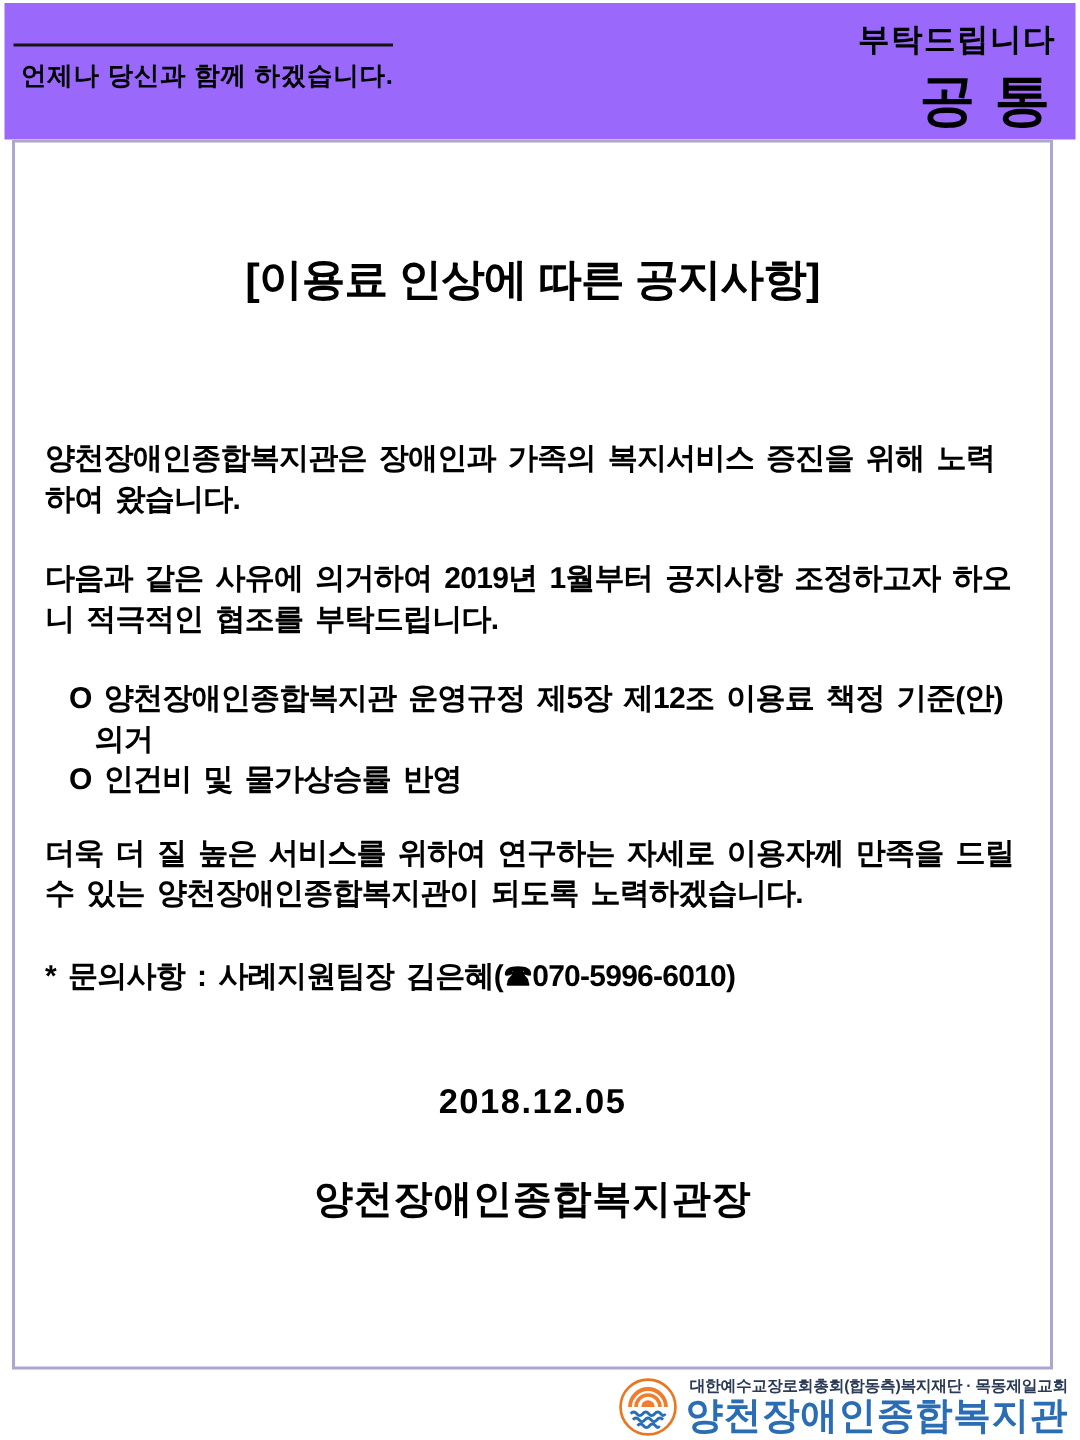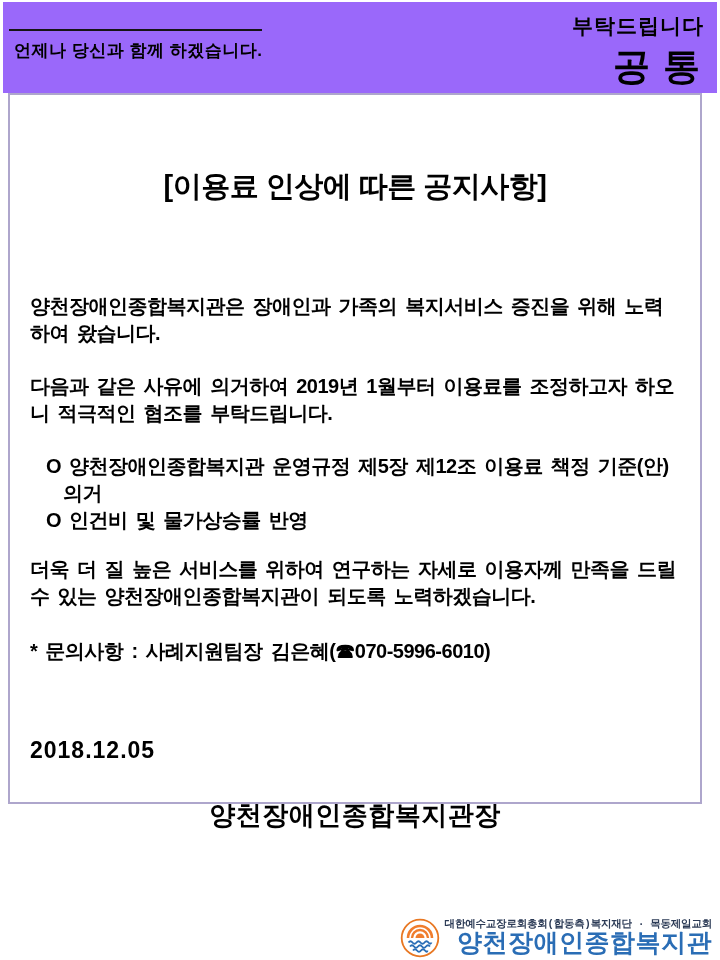--- a/index.html
+++ b/index.html
@@ -24,54 +24,54 @@
     position:absolute; right:13px; top:10px;
     font-size:21px; font-weight:800; letter-spacing:1px;
   }
   .category {
     position:absolute; right:4px; top:40px;
     font-size:37px; font-weight:800; letter-spacing:13px;
   }
 
   
   .notice-box {
-    position:absolute; top:93px; left:8px; width:694px; height:711px;
+    position:absolute; top:93px; left:8px; width:694px; height:820px;
     background:#fff; border:2px solid #aea6cc;
     padding:0 20px;
   }
   .notice-title {
     margin-top:72px; text-align:center;
     font-size:29px; font-weight:800; letter-spacing:-0.5px;
   }
   .body-text {
     font-size:20px; font-weight:700; line-height:27px;
     letter-spacing:-0.5px; word-spacing:3px;
   }
   .para-1 { margin-top:86px; }
   .para-2 { margin-top:26px; }
   .bullet-list { margin-top:26px; }
   .bullet { padding-left:17px; text-indent:-17px;margin-left:16px; }
   .closing { margin-top:22px; }
   .contact { margin-top:28px; }
   .notice-date {
-    margin-top:72px; 
+    margin-top:56px; text-align:center;
     font-size:23px; font-weight:700; letter-spacing:1px;
   }
   .signature {
     margin-top:34px; text-align:center;
     font-size:26px; font-weight:800; letter-spacing:0.5px;
   }
 
   
   .footer {
     position:absolute; right:8px; bottom:2px;
     display:flex; align-items:center; gap:5px;
   }
   .logo-mark { width:40px; height:40px; flex:0 0 auto; }
-  .logo-texts { display:flex; flex-direction:column; align-items:flex-end;font-family:Liberation Mono, monospace; }
+  .logo-texts { display:flex; flex-direction:column; align-items:flex-end; }
   .org-small {
     font-size:10.5px; font-weight:700; color:#2b3a55; letter-spacing:-0.2px;
     line-height:13px;
   }
   .org-name {
     font-size:25px; font-weight:800; color:#2a6db5; letter-spacing:0.5px;
     line-height:27px;
   }
 </style>
 </head>
@@ -83,21 +83,21 @@
     <div class="slogan-divider"></div>
     <div class="slogan">언제나 당신과 함께 하겠습니다.</div>
     <div class="team">부탁드립니다</div>
     <div class="category">공통</div>
   </div>
 
   <div class="notice-box">
     <div class="notice-title">[이용료 인상에 따른 공지사항]</div>
 
     <div class="body-text para-1">양천장애인종합복지관은 장애인과 가족의 복지서비스 증진을 위해 노력하여 왔습니다.</div>
-    <div class="body-text para-2">다음과 같은 사유에 의거하여 2019년 1월부터 이용료를 조정하고자 하오니 적극적인 협조를 부탁드립니다.</div>
+    <div class="body-text para-2">다음과 같은 사유에 의거하여 2019년 1월부터 공지사항 조정하고자 하오니 적극적인 협조를 부탁드립니다.</div>
 
     <div class="bullet-list">
       <div class="body-text bullet">O 양천장애인종합복지관 운영규정 제5장 제12조 이용료 책정 기준(안) 의거</div>
       <div class="body-text bullet">O 인건비 및 물가상승률 반영</div>
     </div>
 
     <div class="body-text closing">더욱 더 질 높은 서비스를 위하여 연구하는 자세로 이용자께 만족을 드릴 수 있는 양천장애인종합복지관이 되도록 노력하겠습니다.</div>
     <div class="body-text contact">* 문의사항 : 사례지원팀장 김은혜(☎070-5996-6010)</div>
 
     <div class="notice-date">2018.12.05</div>

